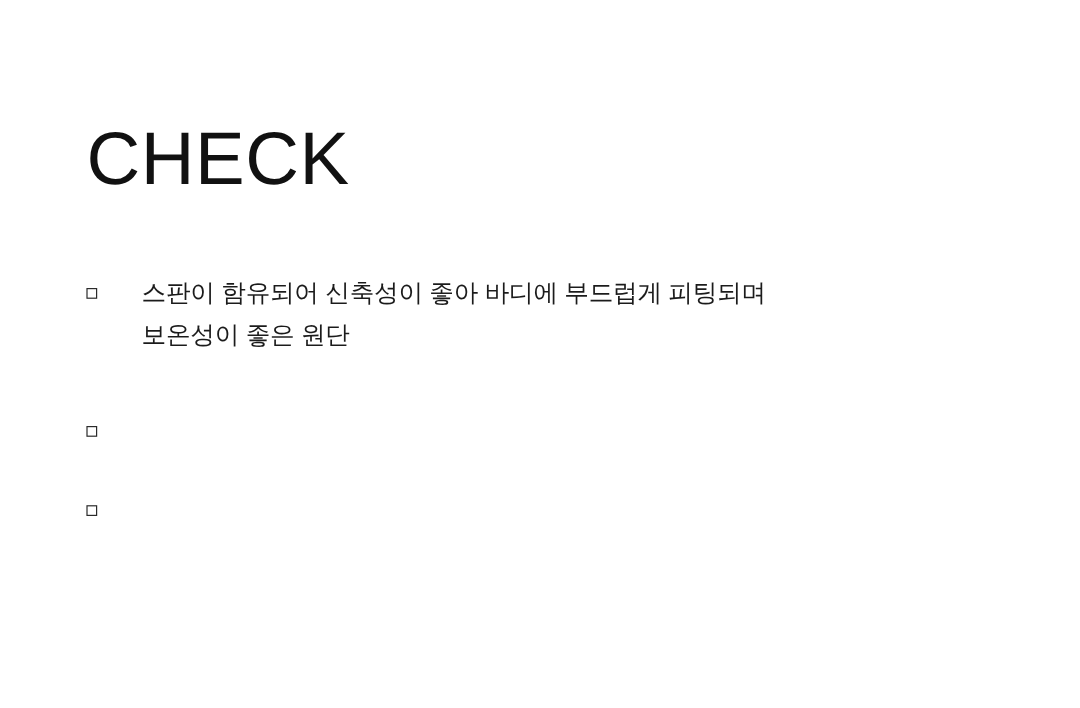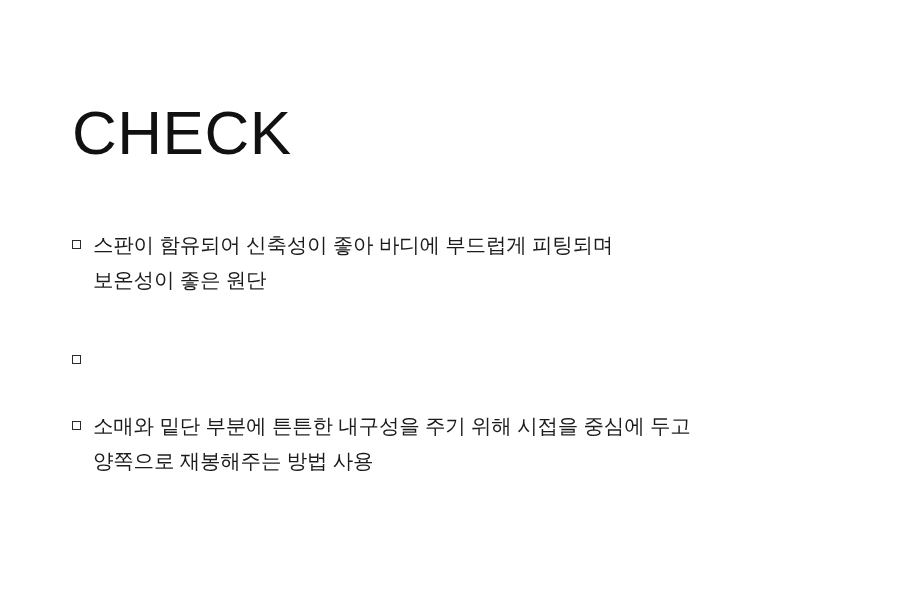--- a/index.html
+++ b/index.html
@@ -32,20 +32,21 @@
   }
   .bullet-list {
     margin: 0;
     padding: 0;
     list-style: none;
   }
   .bullet-item {
     display: flex;
     align-items: flex-start;
     margin-bottom: 44px;
+    gap: 25px;
   }
   .bullet-item:last-child {
     margin-bottom: 0;
   }
   .bullet-marker {
     flex: 0 0 auto;
     width: 7px;
     height: 7px;
     border: 1px solid #2b2b2b;
     background: transparent;
@@ -75,19 +76,17 @@
       <span class="bullet-text">스판이 함유되어 신축성이 좋아 바디에 부드럽게 피팅되며
 보온성이 좋은 원단</span>
     </li>
 
     <li class="bullet-item">
       <span class="bullet-marker"></span>
     </li>
 
     <li class="bullet-item">
       <span class="bullet-marker"></span>
-      <span class="bullet-text">소매와 밑단 부분에 튼튼한 내구성을 주기 위해 시접을 중심에 두고
-양쪽으로 재봉해주는 방법 사용</span>
     </li>
 
   </ul>
 
 </div>
 
 </body></html>

